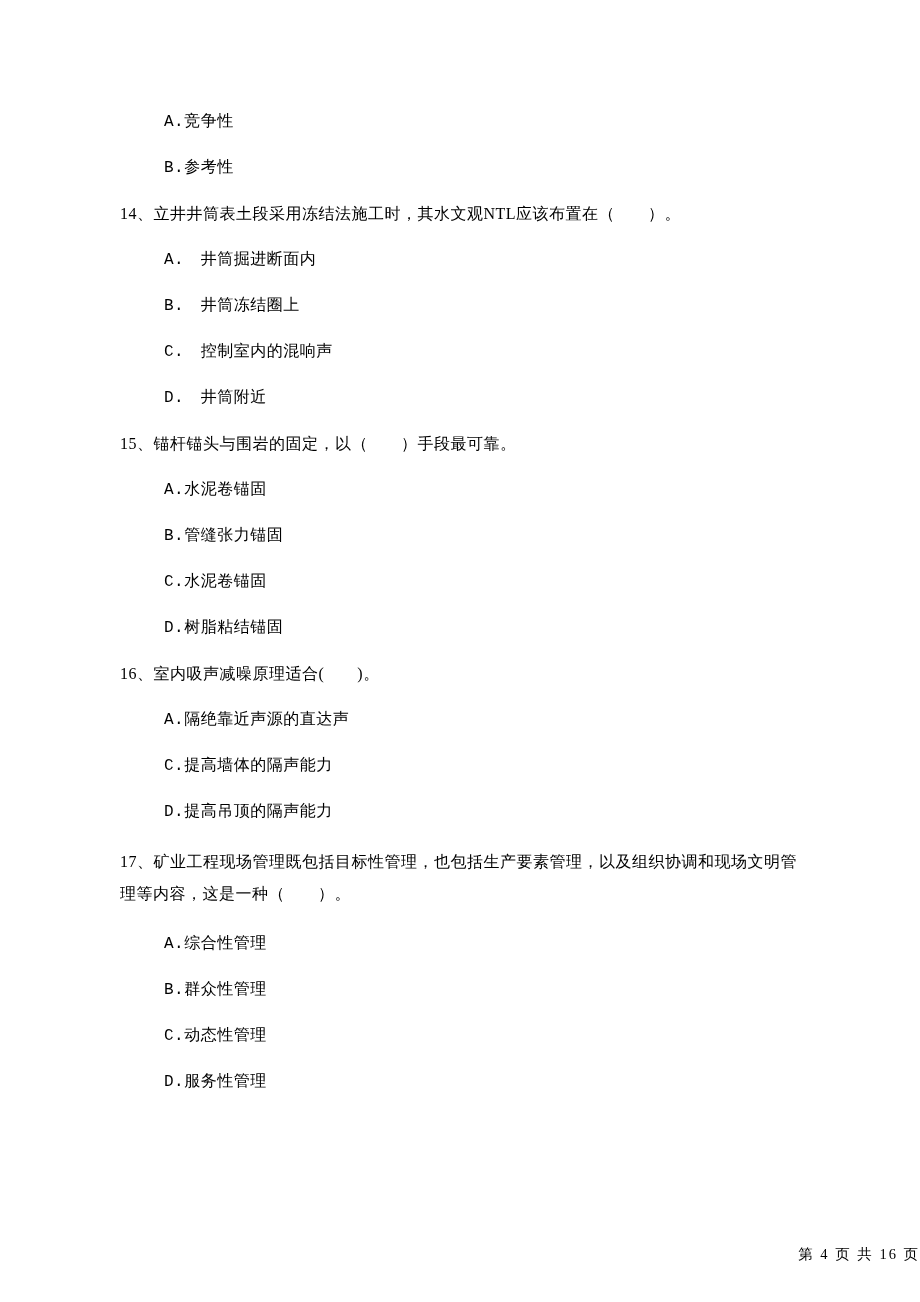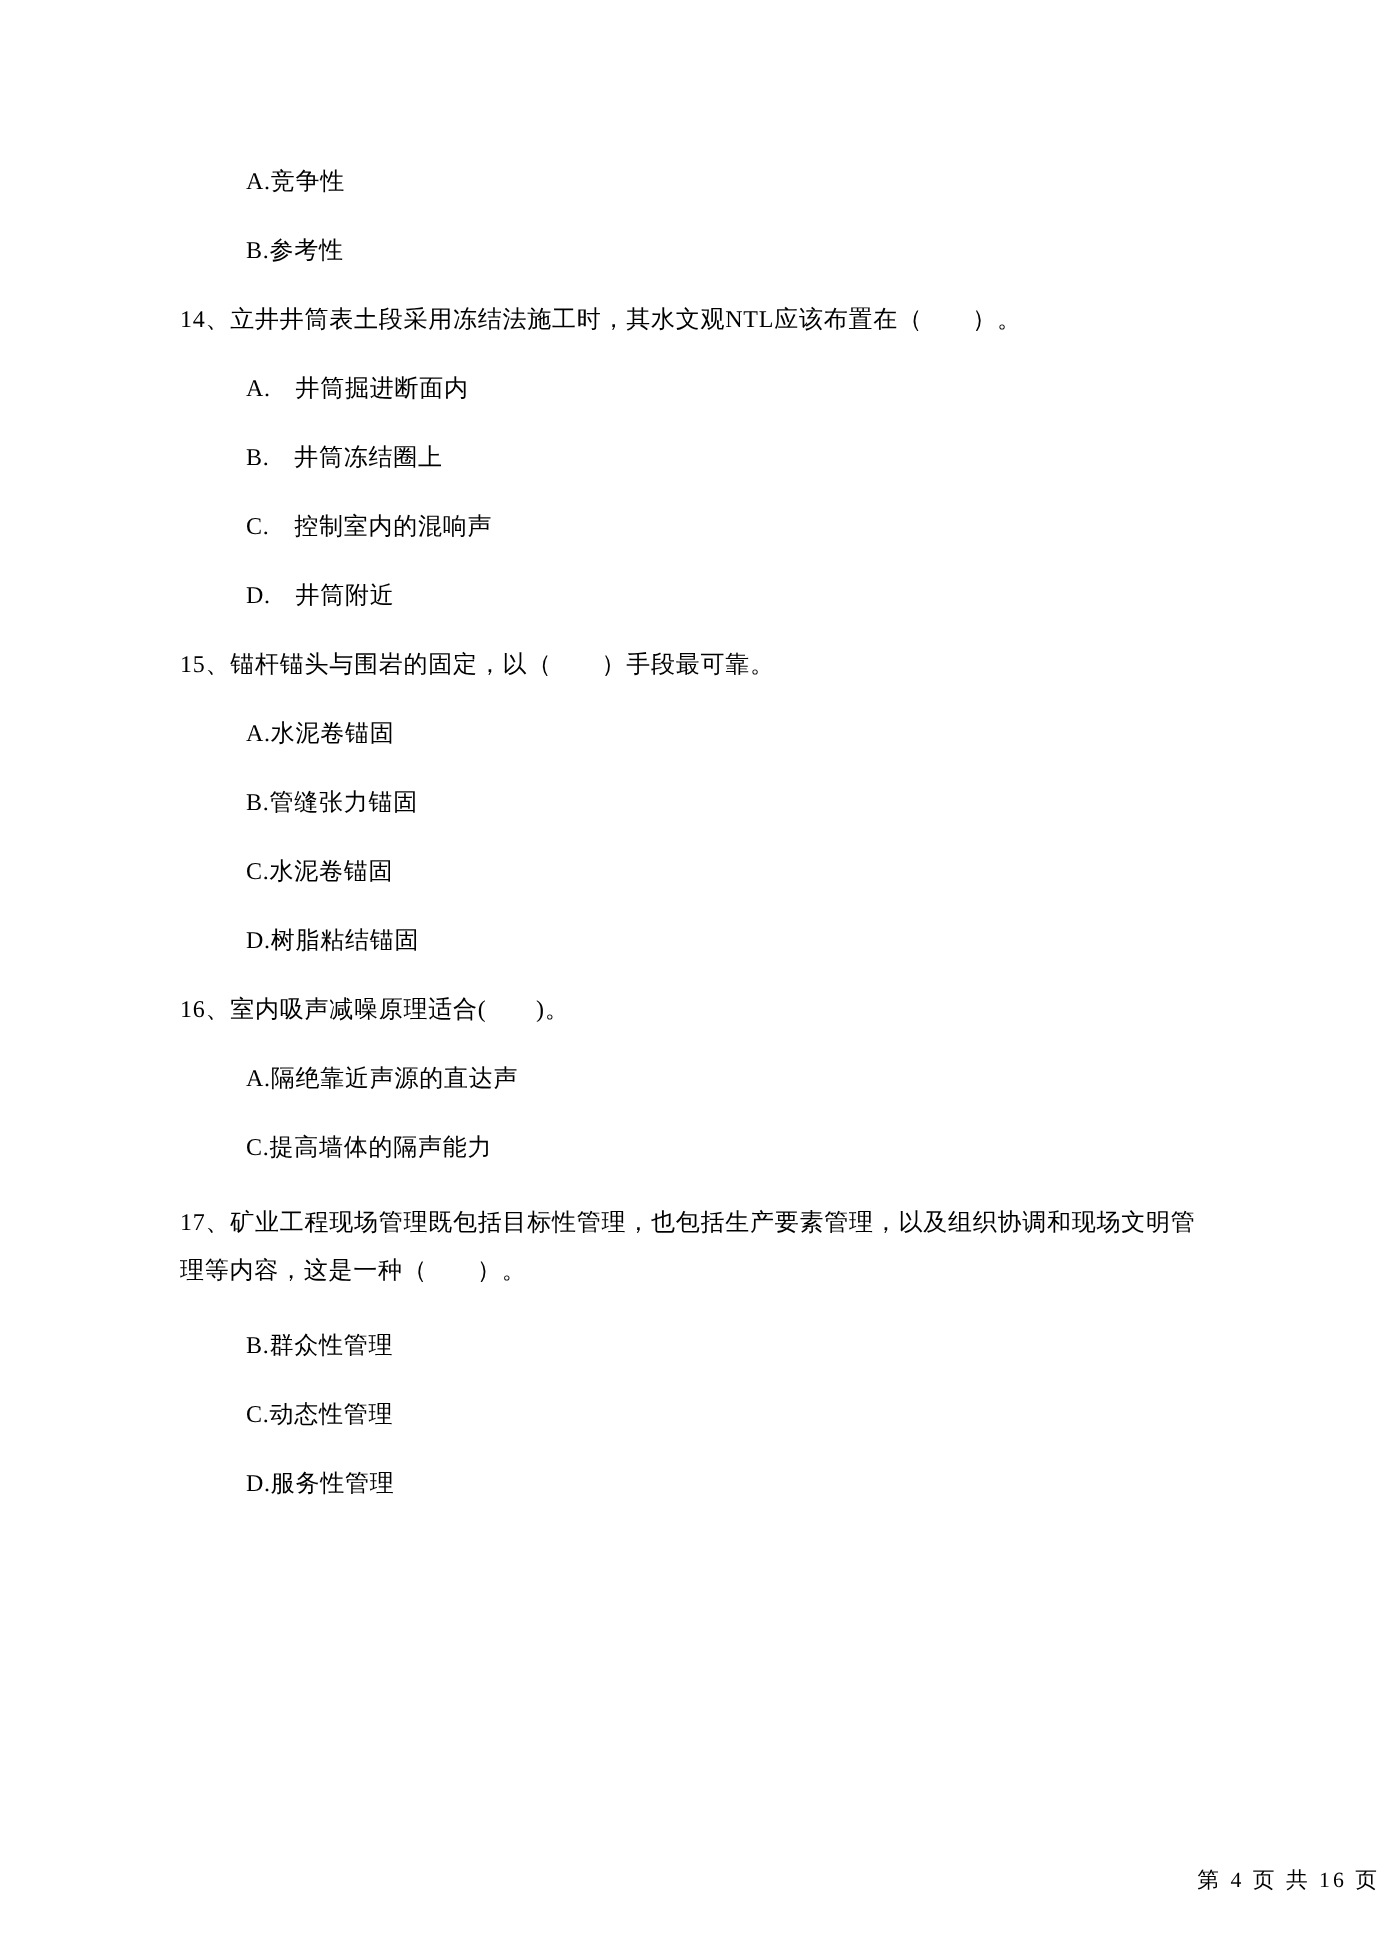--- a/index.html
+++ b/index.html
@@ -17,20 +17,21 @@
   .page {
     box-sizing: border-box;
     width: 920px;
     min-height: 1302px;
     padding: 110px 120px 60px 120px;
     position: relative;
   }
   .option {
     margin: 0 0 22px 44px;
     letter-spacing: 0.5px;
+    font-family: Liberation Mono, monospace;
   }
   .question {
     margin: 0 0 22px 0;
     letter-spacing: 0.5px;
   }
   .q17 {
     line-height: 2.0;
   }
   .footer {
     position: absolute;
@@ -58,20 +59,22 @@
 
   <p class="question">15、锚杆锚头与围岩的固定，以（　　）手段最可靠。</p>
   <p class="option">A.水泥卷锚固</p>
   <p class="option">B.管缝张力锚固</p>
   <p class="option">C.水泥卷锚固</p>
   <p class="option">D.树脂粘结锚固</p>
 
   <p class="question">16、室内吸声减噪原理适合(　　)。</p>
   <p class="option">A.隔绝靠近声源的直达声</p>
   <p class="option">C.提高墙体的隔声能力</p>
+  <p class="option">D.提高吊顶的隔声能力</p>
 
   <p class="question q17">17、矿业工程现场管理既包括目标性管理，也包括生产要素管理，以及组织协调和现场文明管理等内容，这是一种（　　）。</p>
+  <p class="option">A.综合性管理</p>
   <p class="option">B.群众性管理</p>
   <p class="option">C.动态性管理</p>
   <p class="option">D.服务性管理</p>
 
   <div class="footer">第 4 页 共 16 页</div>
 </div>
 
 </body></html>

